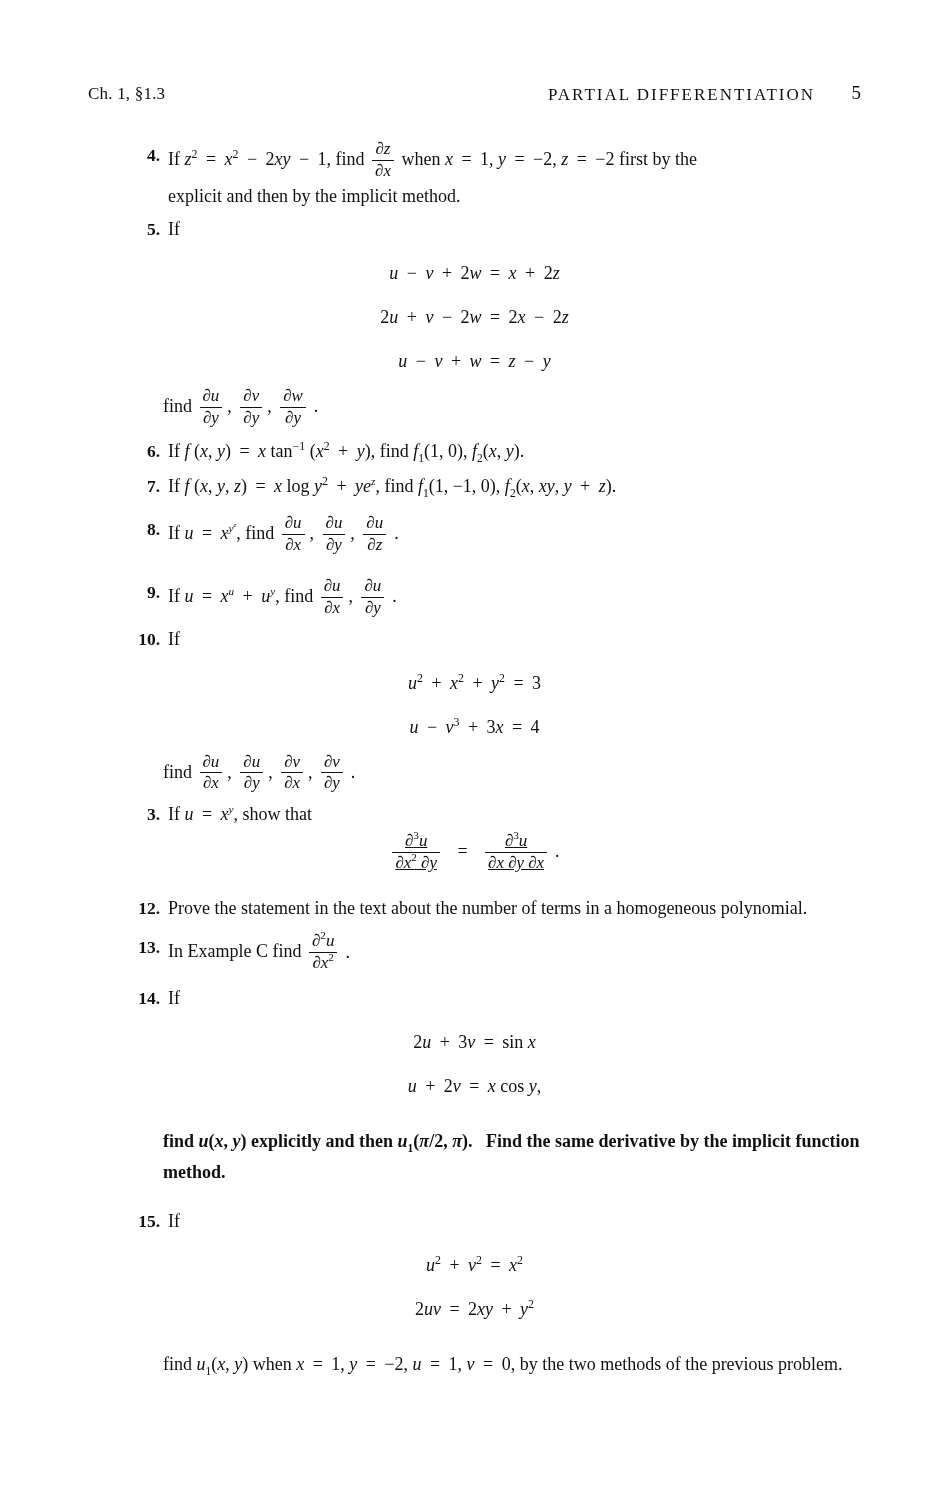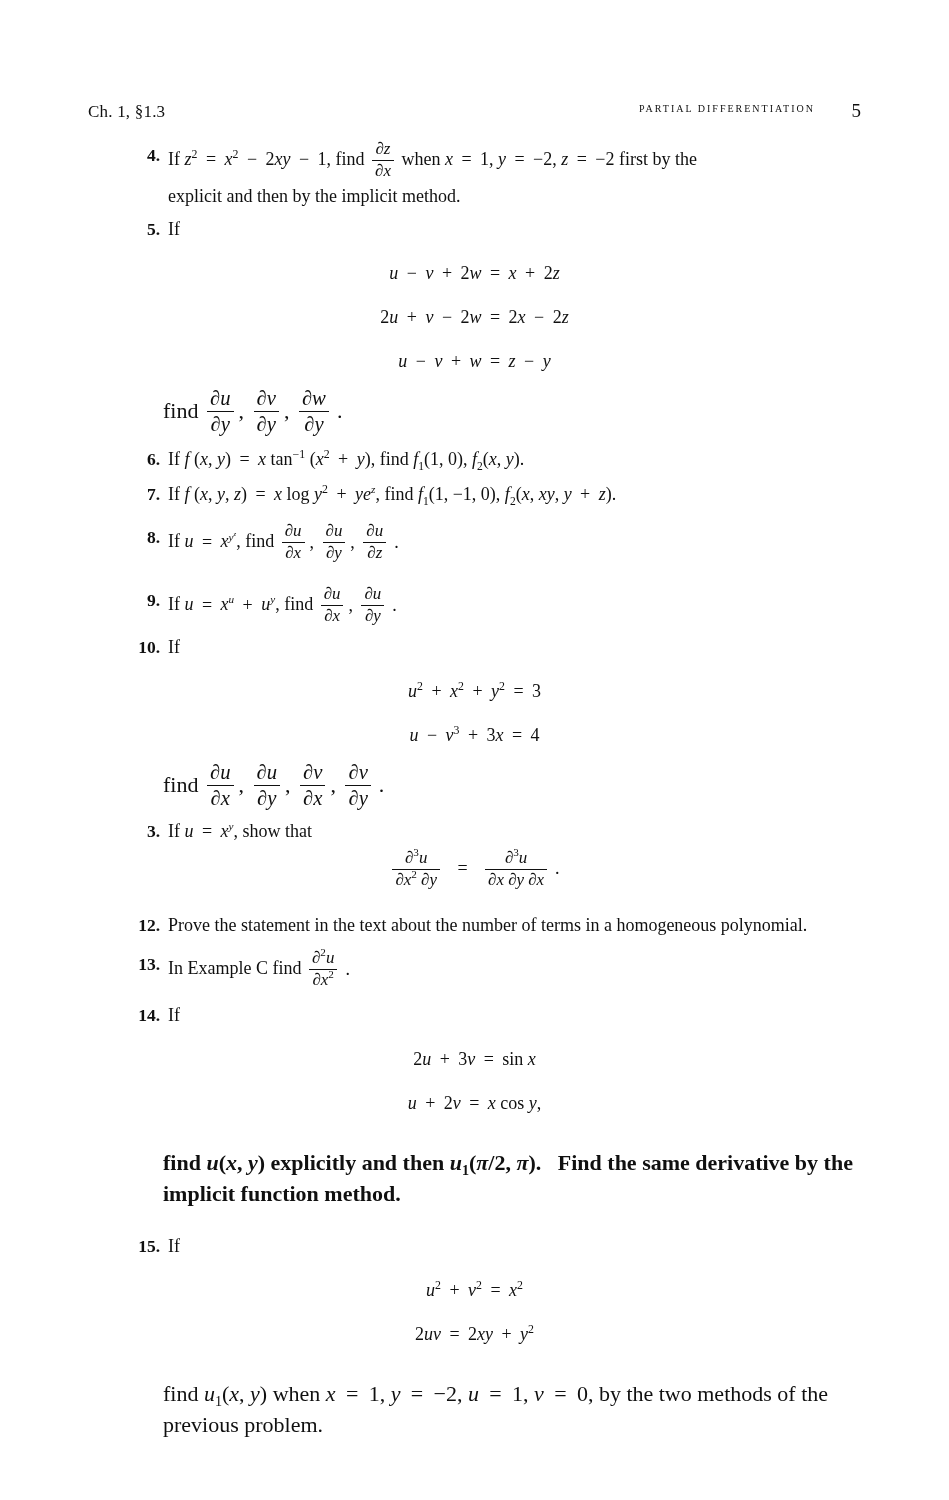--- a/index.html
+++ b/index.html
@@ -12,37 +12,37 @@
     height: 1500px;
     position: relative;
     font-family: "Liberation Serif", "DejaVu Serif", serif;
     color: #101010;
     overflow: hidden;
   }
 
   
   .runhead {
     position: absolute;
-    top: 102px;
+    top: 84px;
     left: 88px;
     right: 88px;
     height: 24px;
   }
   .runhead .chap {
     position: absolute;
     left: 0;
     top: 0;
     font-size: 17px;
     letter-spacing: 0.2px;
   }
   .runhead .title {
     position: absolute;
     right: 46px;
     top: 1px;
-    font-size: 10px;
+    font-size: 17px;
     letter-spacing: 2.0px;
     white-space: nowrap;
   }
   .runhead .folio {
     position: absolute;
     right: 0;
     top: -2px;
     font-size: 19px;
   }
 
@@ -73,21 +73,21 @@
     line-height: 31px;
     text-align: left;
   }
   .body p {
     margin: 0;
   }
   .cont {
     
     margin-left: 163px;
     margin-right: 89px;
-    font-size: 22px;
+    font-size: 18px;
     line-height: 31px;
   }
 
   
   .mi { font-style: italic; }
   .op { margin: 0 0.22em; font-style: normal; }
   sup.e, sub.e {
     font-size: 0.66em;
     font-style: normal;
     line-height: 0;
@@ -122,21 +122,21 @@
     display: block;
     height: 1px;
     background: #111;
     margin: 0 1px;
   }
   .frac .bot {
     display: block;
     padding: 1px 4px 0 4px;
     font-style: italic;
   }
-  .frac.big { vertical-align: -0.68em; }
+  .frac.big { vertical-align: -0.68em; text-decoration: underline; }
 
   .frcomma {
     display: inline-block;
     vertical-align: baseline;
     font-style: normal;
     margin: 0 1px 0 2px;
   }
   .dotend {
     display: inline-block;
     vertical-align: baseline;

